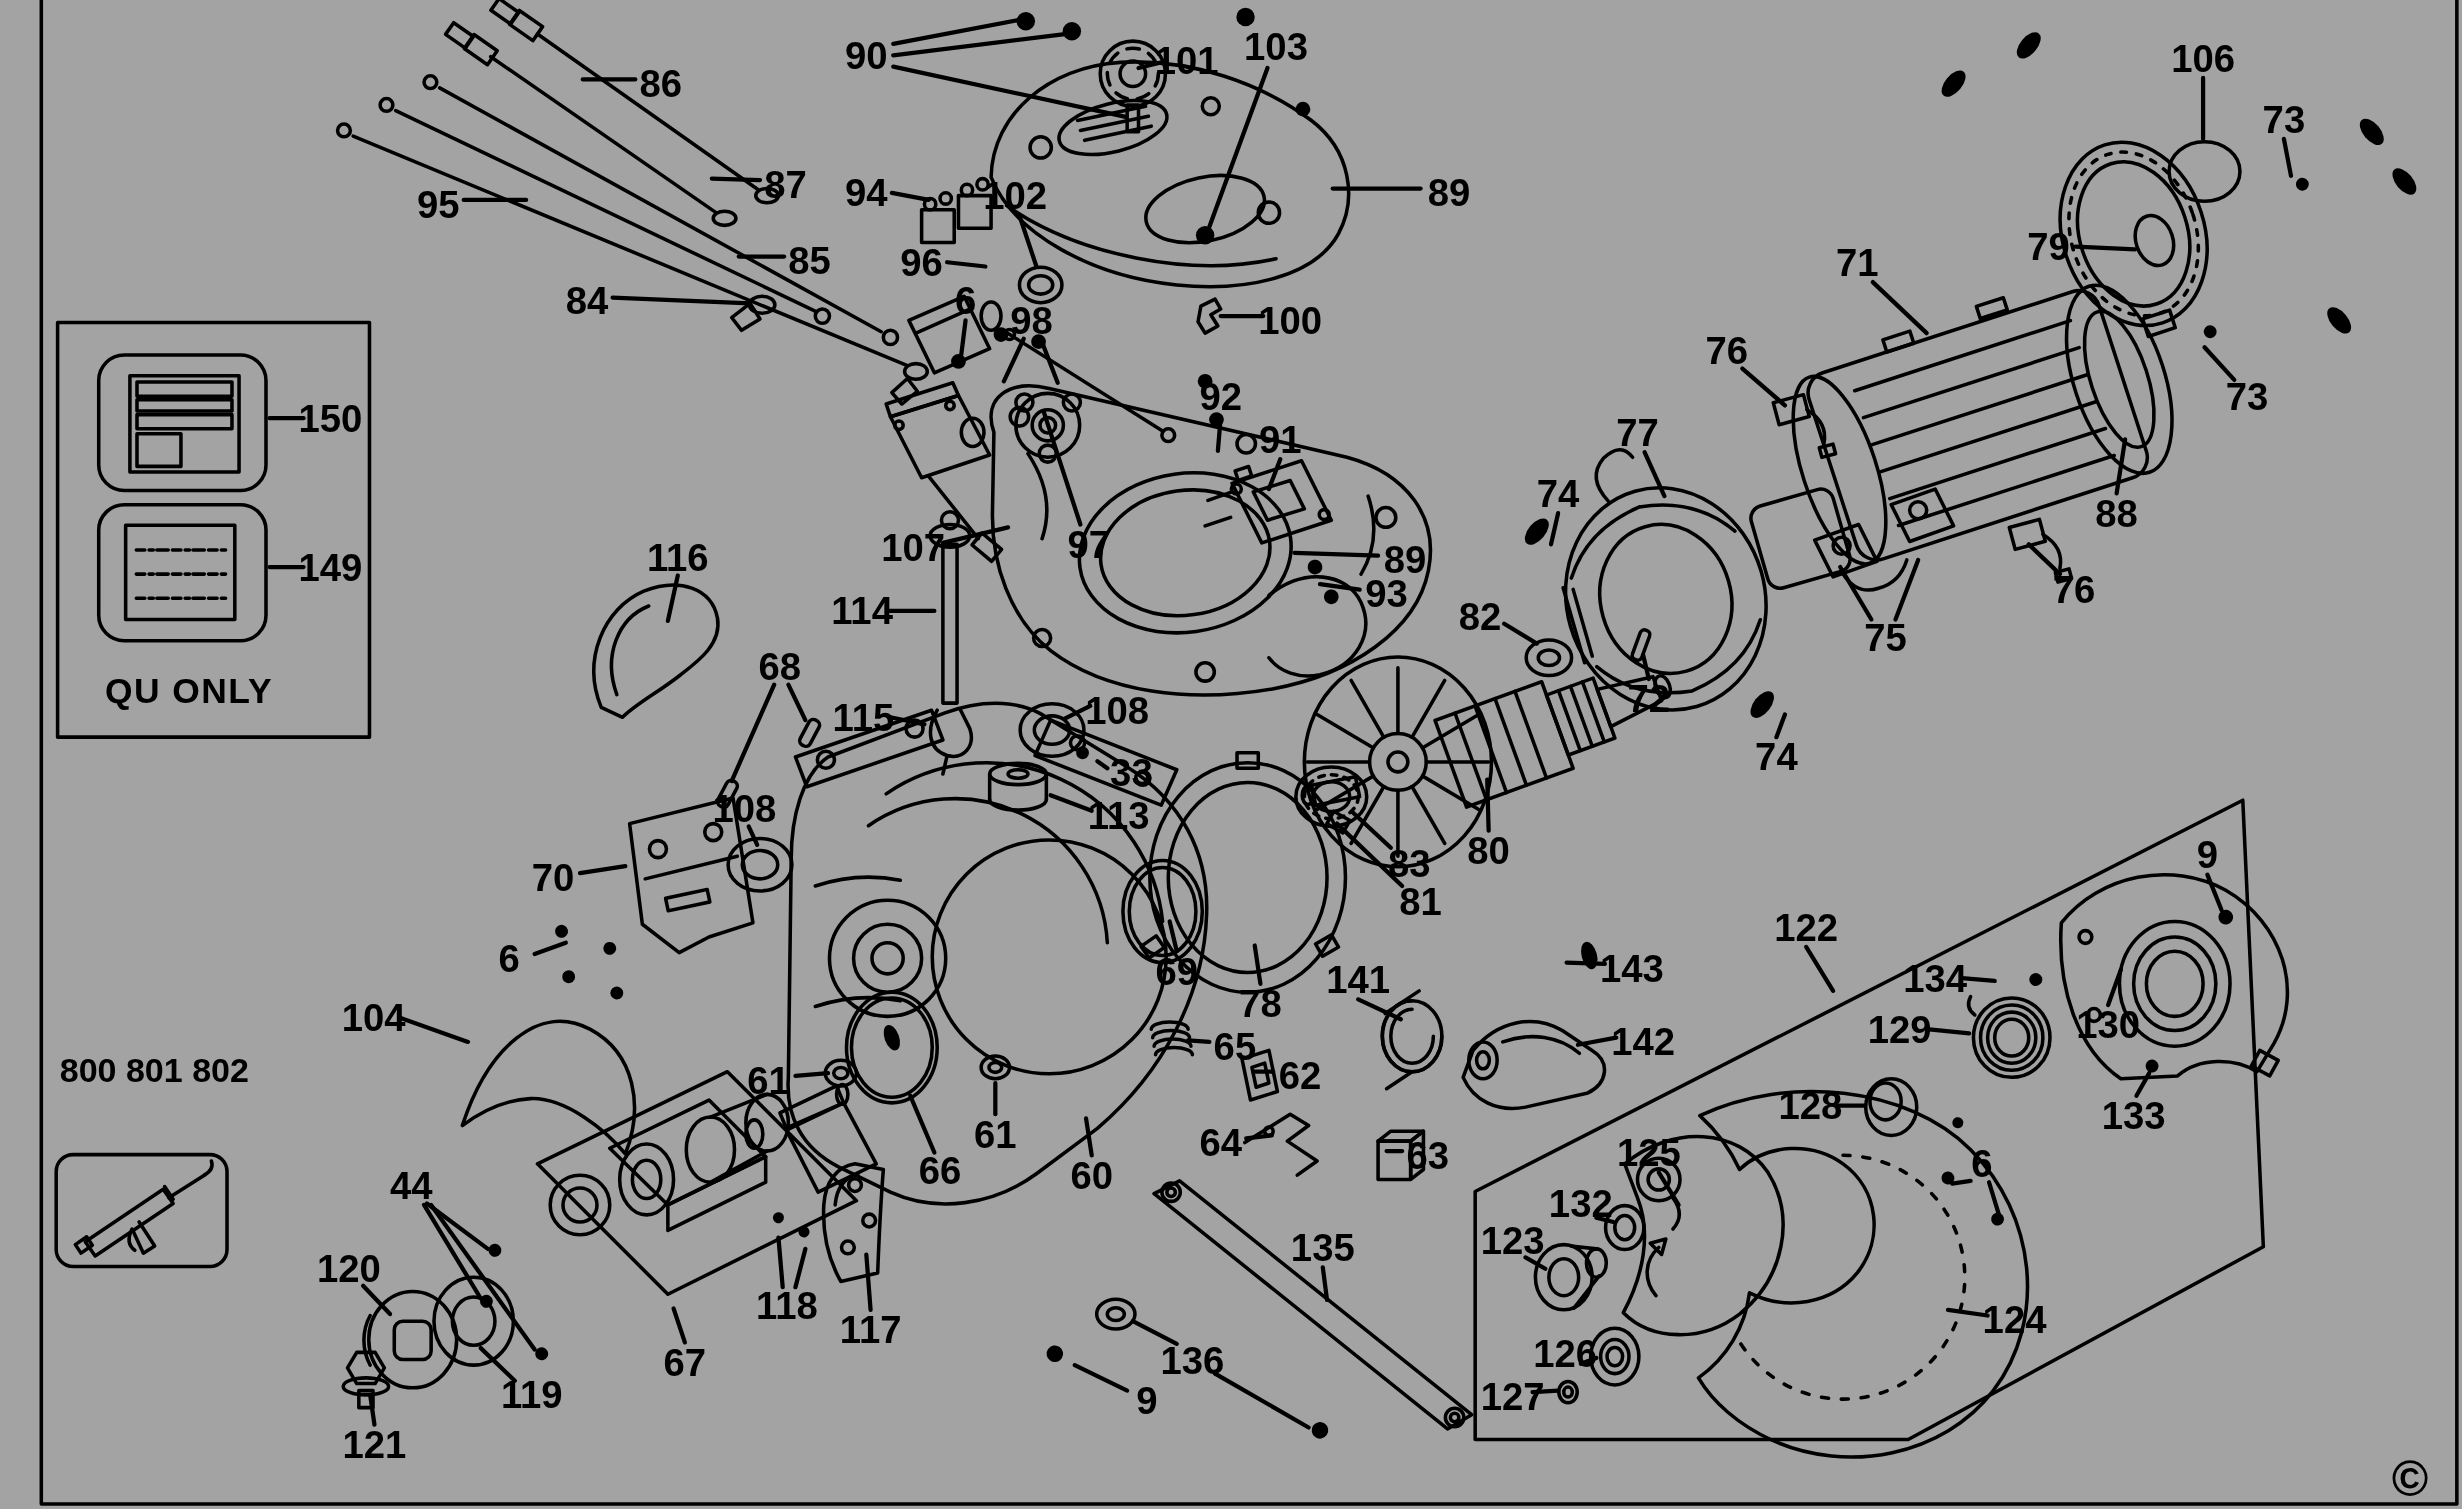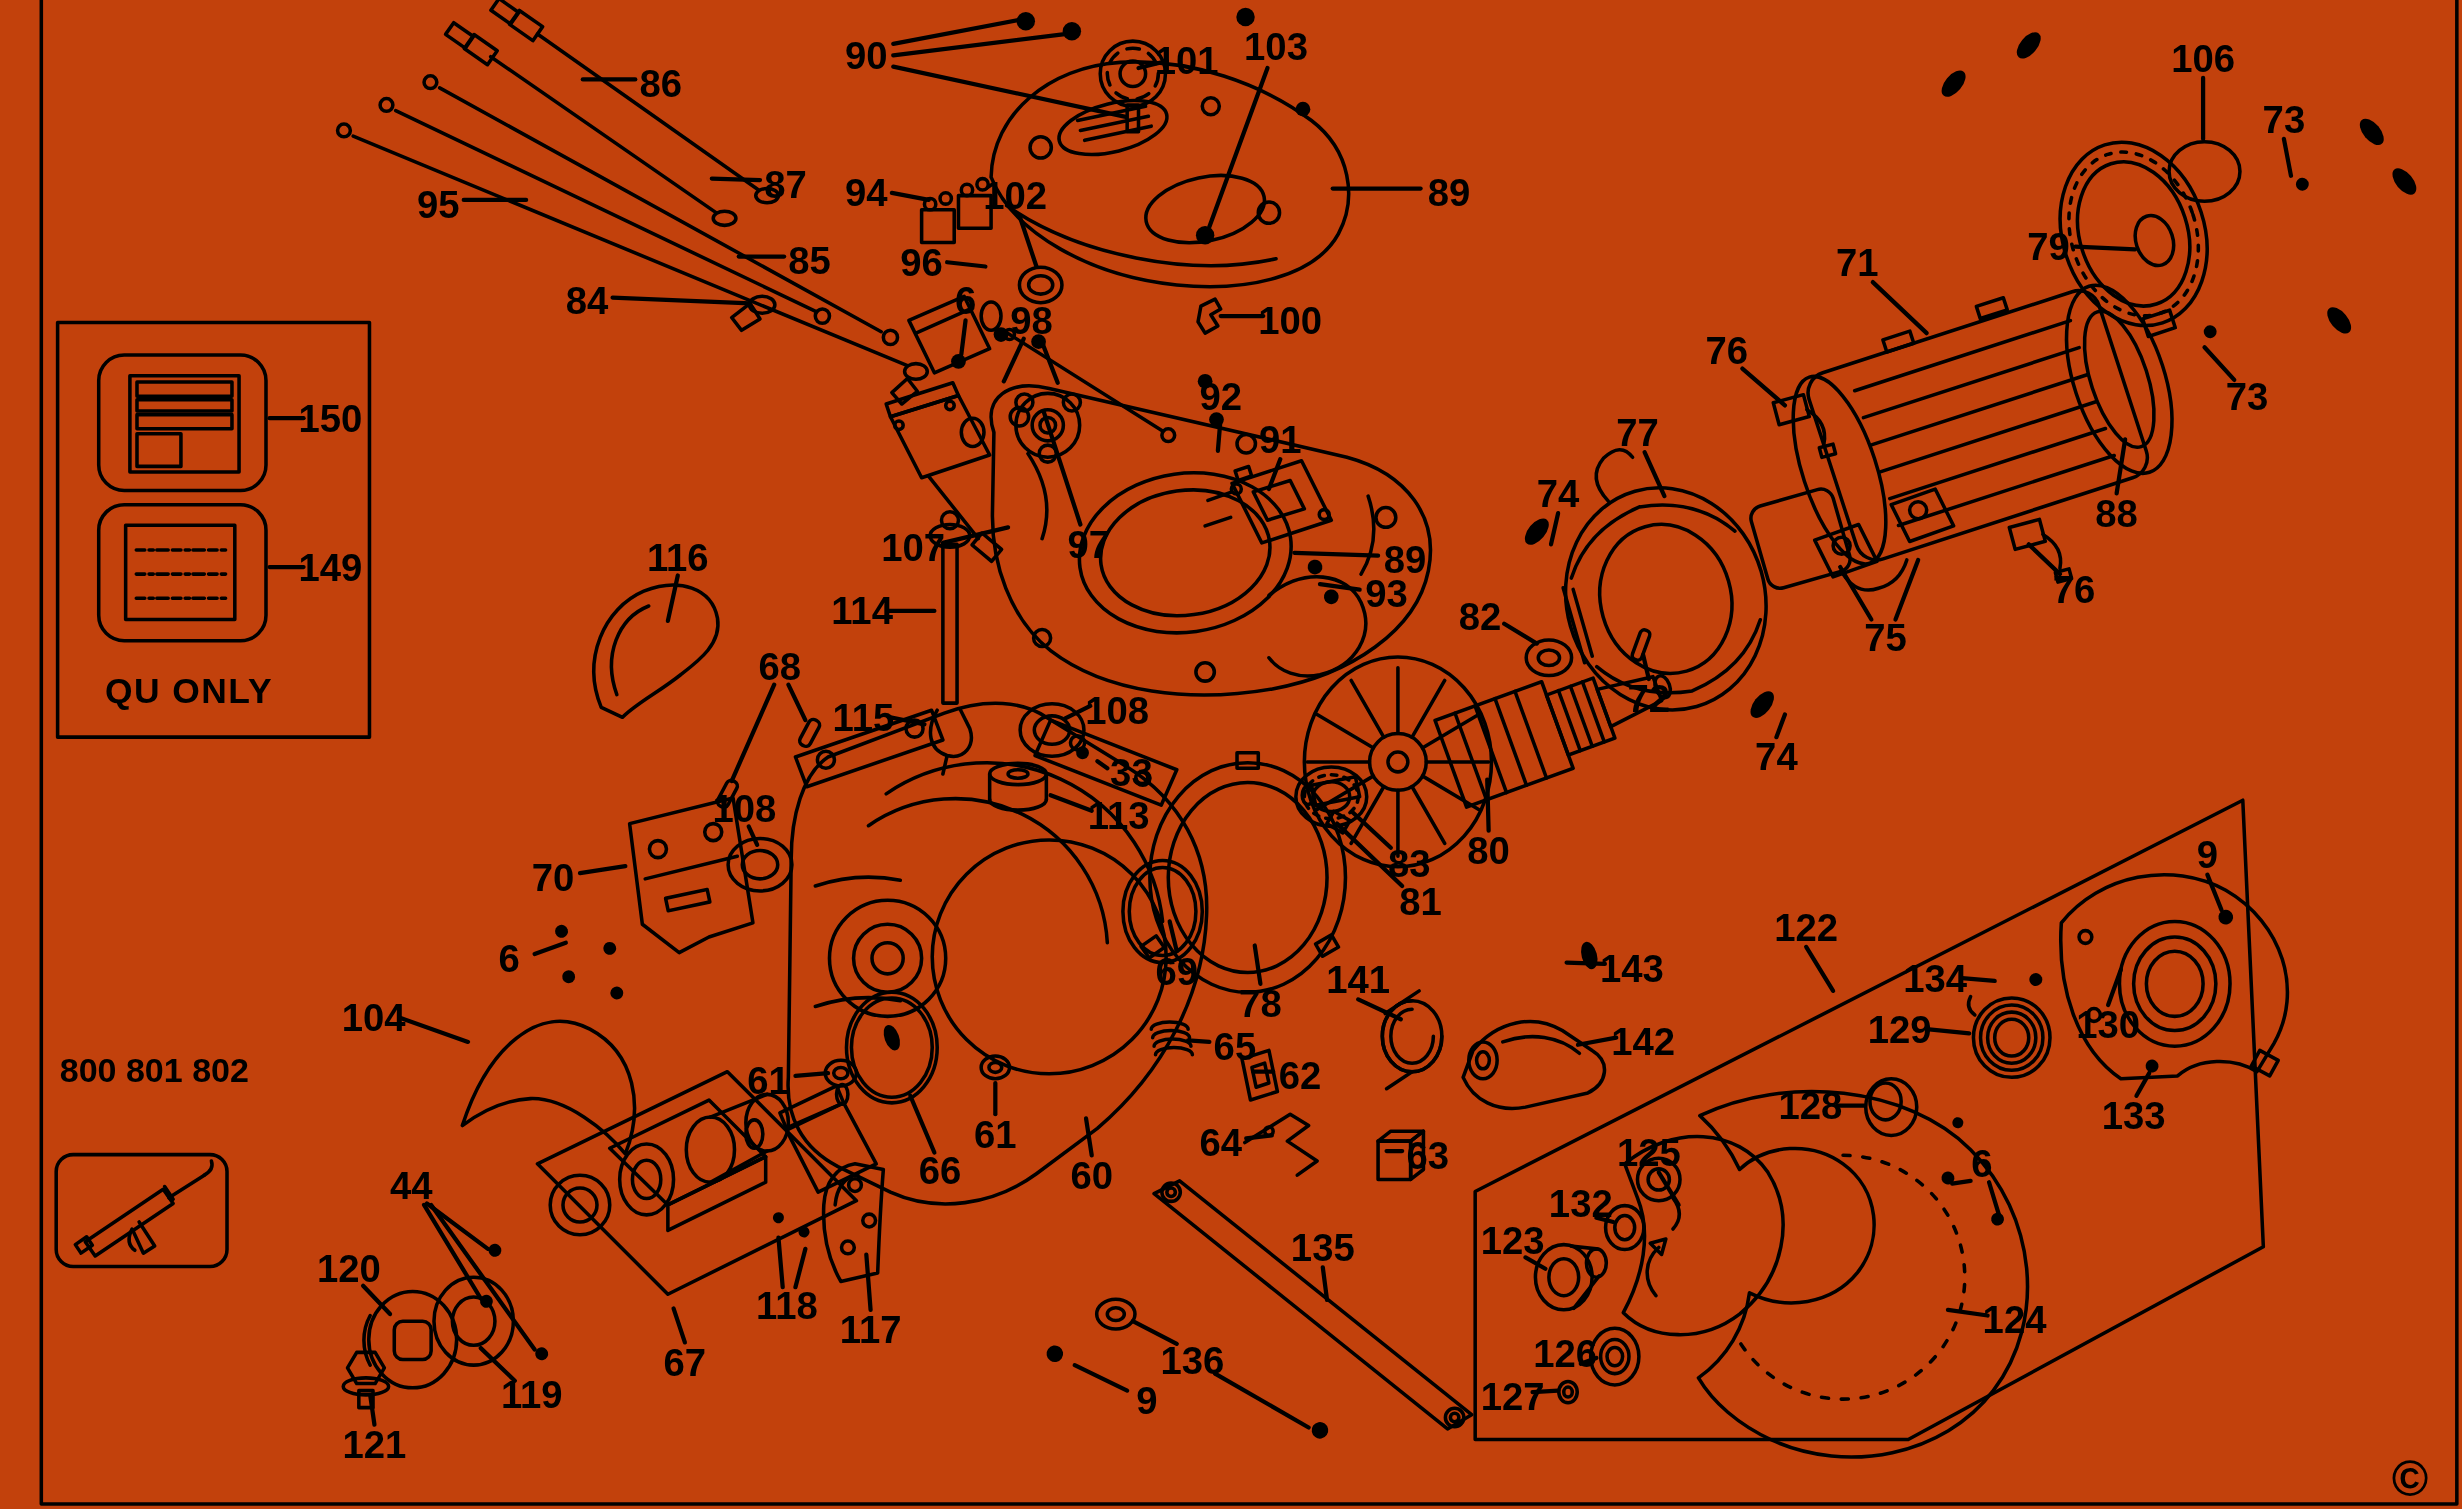--- a/index.html
+++ b/index.html
@@ -1,16 +1,16 @@
 <!DOCTYPE html>
 <html style="font-size:11.3px"><head>
 <meta charset="utf-8">
 <style>
   html,body{margin:0;padding:0;background:#fff;}
-  .stage{position:relative;width:2462px;height:1509px;background:#c2410c;overflow:hidden;}
+  .stage{position:relative;width:2462px;height:1509px;background:#a3a3a3;overflow:hidden;}
   svg{display:block;}
   #artwork path,#artwork rect,#artwork ellipse,#artwork circle,#artwork line,#artwork polygon,#artwork polyline,
   #defsg path,#defsg ellipse,#defsg circle,#defsg line{
     fill:none;stroke:#000;stroke-width:5;stroke-linecap:round;stroke-linejoin:round;
   }
   .fw{fill:#ffffff;}
   .fb{fill:#000000;stroke:none;}
   .thin{stroke-width:3;}
   .sw7{stroke-width:7;}
   .sw4{stroke-width:4;}

